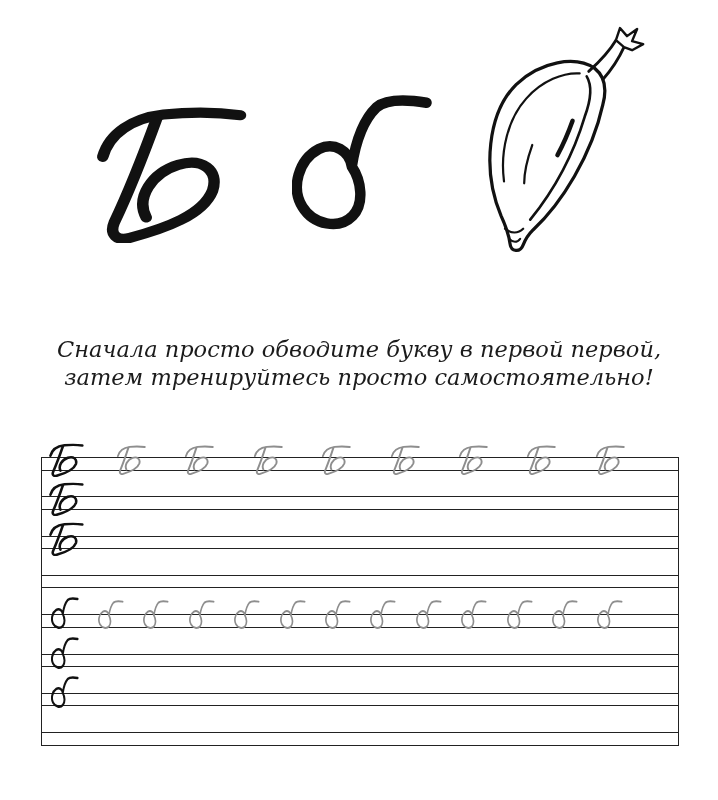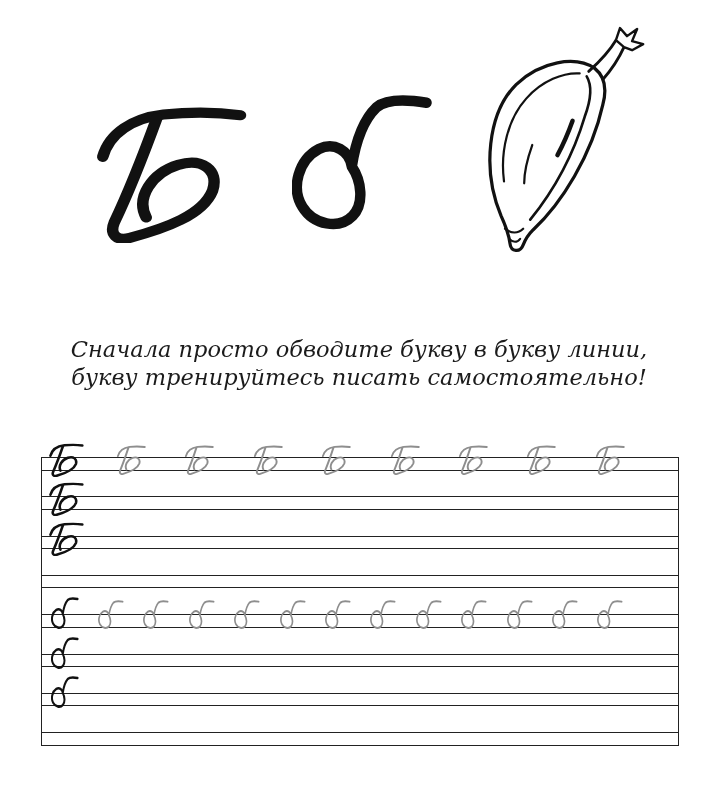--- a/index.html
+++ b/index.html
@@ -51,22 +51,22 @@
       <path d="M 111,54 C 117,64 115,78 109,94 C 97,134 76,170 55,196" stroke="#111" stroke-width="2.6" fill="none"></path>
       <path d="M 104,51 C 88,50 67,58 51,76 C 33,96 25,128 29,158" stroke="#111" stroke-width="2.2" fill="none"></path>
       <path d="M 97,98 C 92,112 87,123 82,132" stroke="#111" stroke-width="4.4" fill="none" stroke-linecap="round"></path>
       <path d="M 57,122 C 52,136 49,149 49,160" stroke="#111" stroke-width="2.2" fill="none"></path>
       <path d="M 30,205 C 36,210 43,210 48,205" stroke="#111" stroke-width="2.2" fill="none"></path>
       <path d="M 34,215 C 38,219 42,219 45,215" stroke="#111" stroke-width="2" fill="none"></path>
     </svg>
   </div>
 
   <div class="instructions">
-    <div>Сначала просто обводите букву в букву линии,</div>
-    <div>букву тренируйтесь писать самостоятельно!</div>
+    <div>Сначала просто обводите букву в первой первой,</div>
+    <div>затем тренируйтесь просто самостоятельно!</div>
   </div>
 
   <div class="practice-box">
       <div class="band" style="top: 0px;"></div>
       <svg viewBox="0 0 100 100" preserveAspectRatio="none" aria-label="Б" class="glyph ink" style="left: 5px; top: -16px; width: 38px; height: 36px;">
         <use href="#g-upper"></use>
       </svg>
       <svg viewBox="0 0 100 100" preserveAspectRatio="none" aria-label="Б" class="glyph trace" style="left: 73px; top: -14px; width: 32px; height: 32px;">
         <use href="#g-upper"></use>
       </svg>

